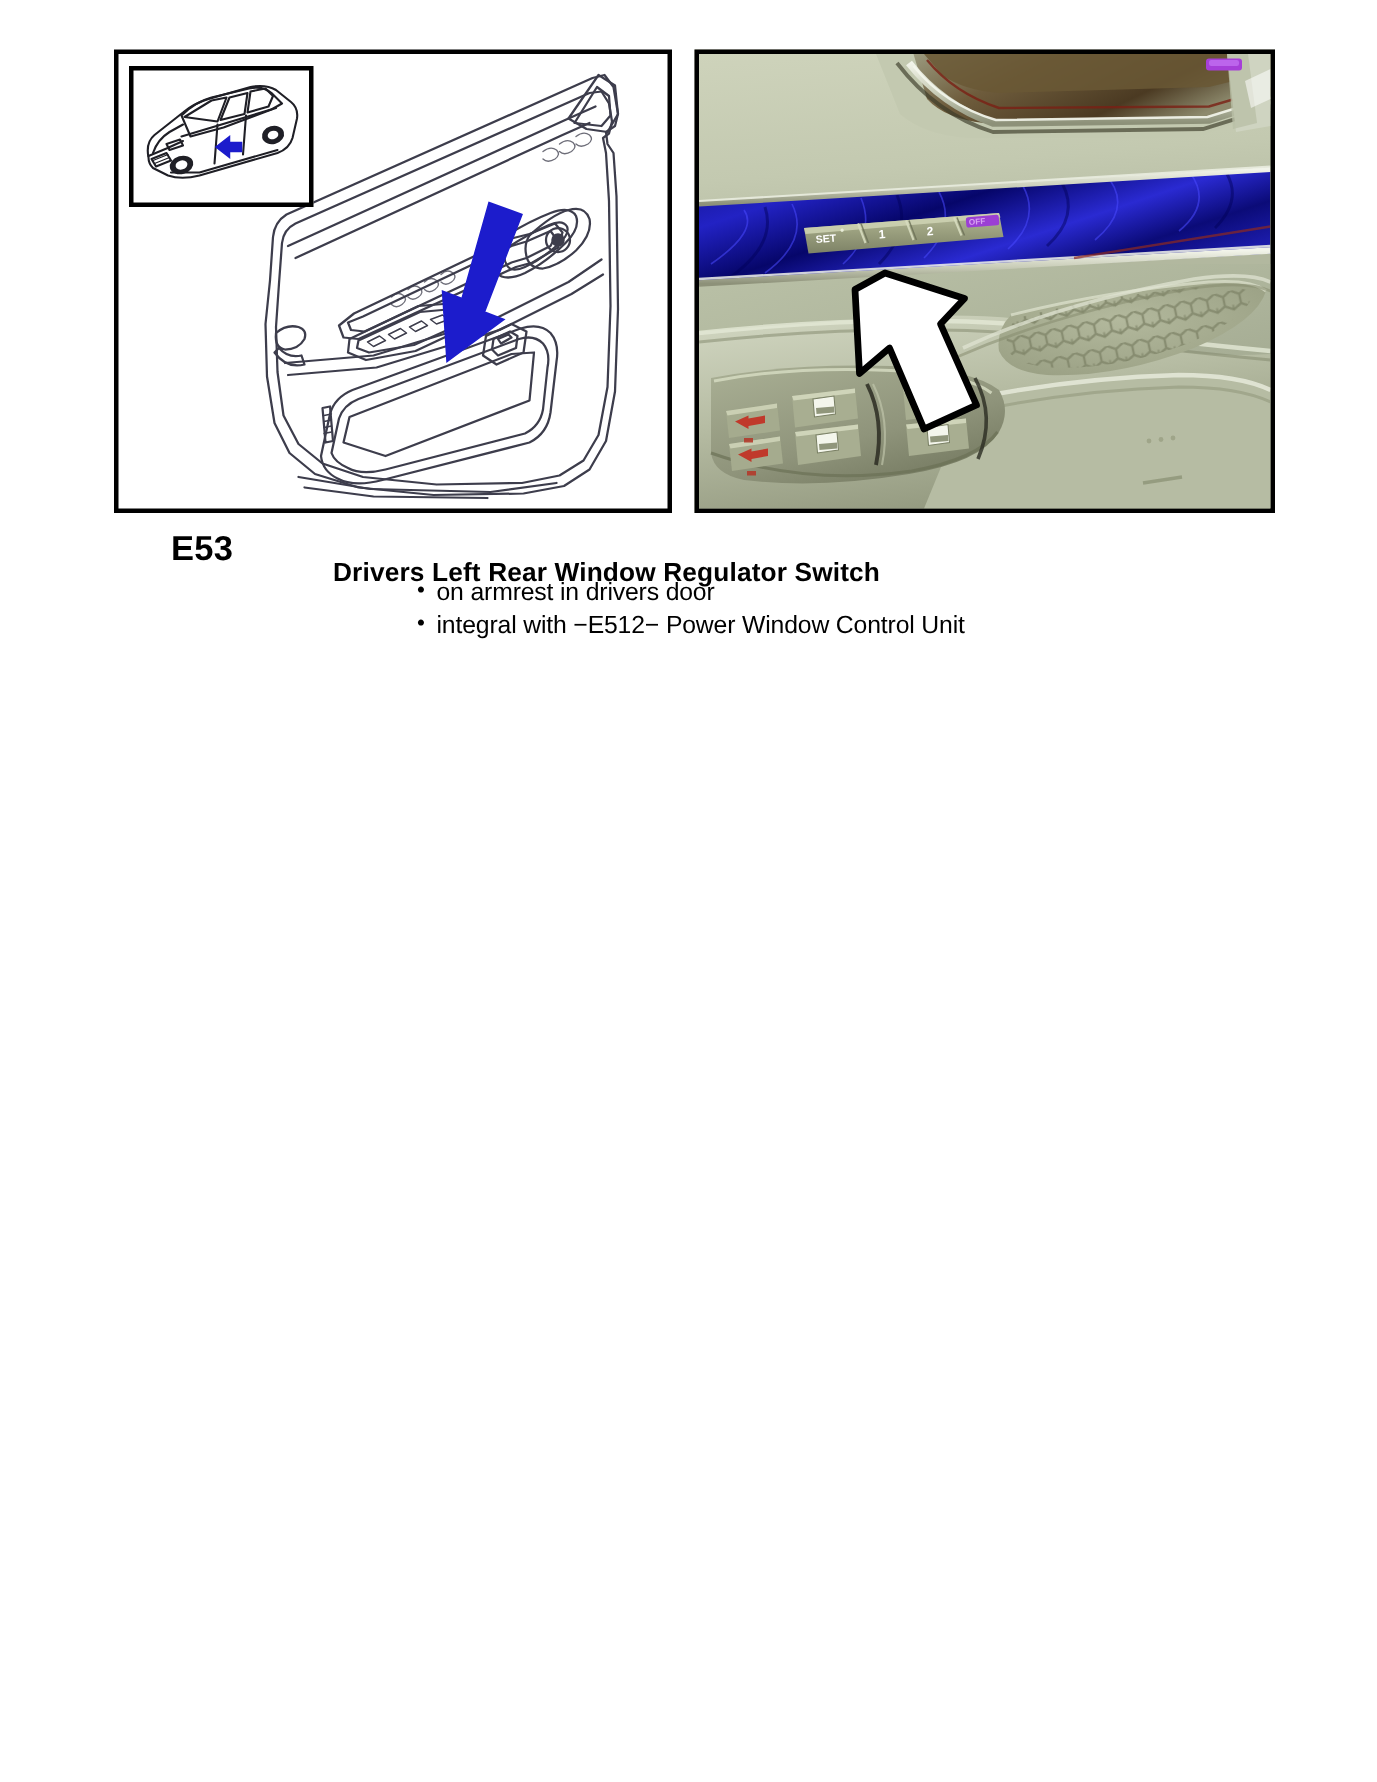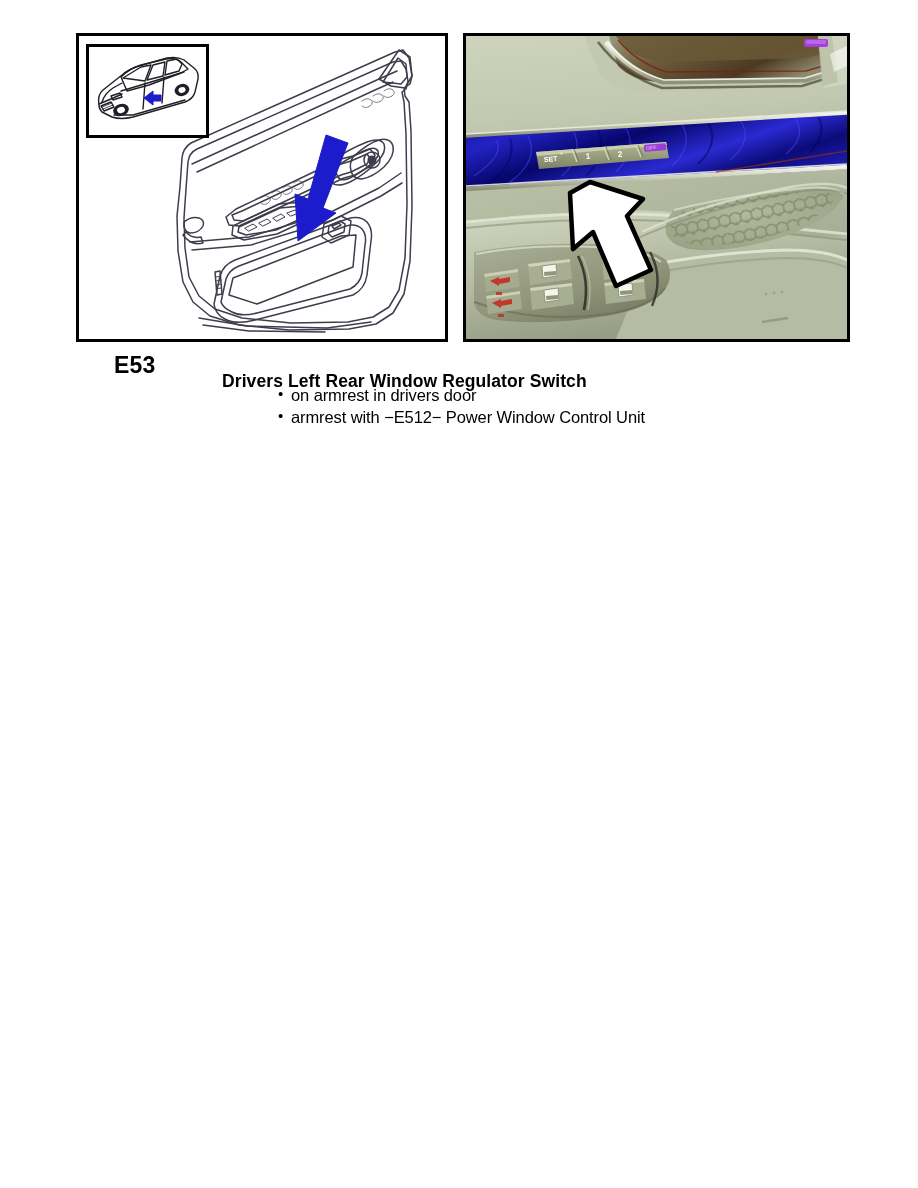--- a/index.html
+++ b/index.html
@@ -488,14 +488,14 @@
   </div>
 </div>
 
 <div class="caption-row">
   <span class="caption-code">E53</span>
   <span class="caption-name">Drivers Left Rear Window Regulator Switch</span>
 </div>
 
 <div class="notes">
   <div class="note-item">on armrest in drivers door</div>
-  <div class="note-item">armrest with −E512− Power Window Control Unit</div>
+  <div class="note-item">integral with −E512− Power Window Control Unit</div>
 </div>
 
 </body></html>

